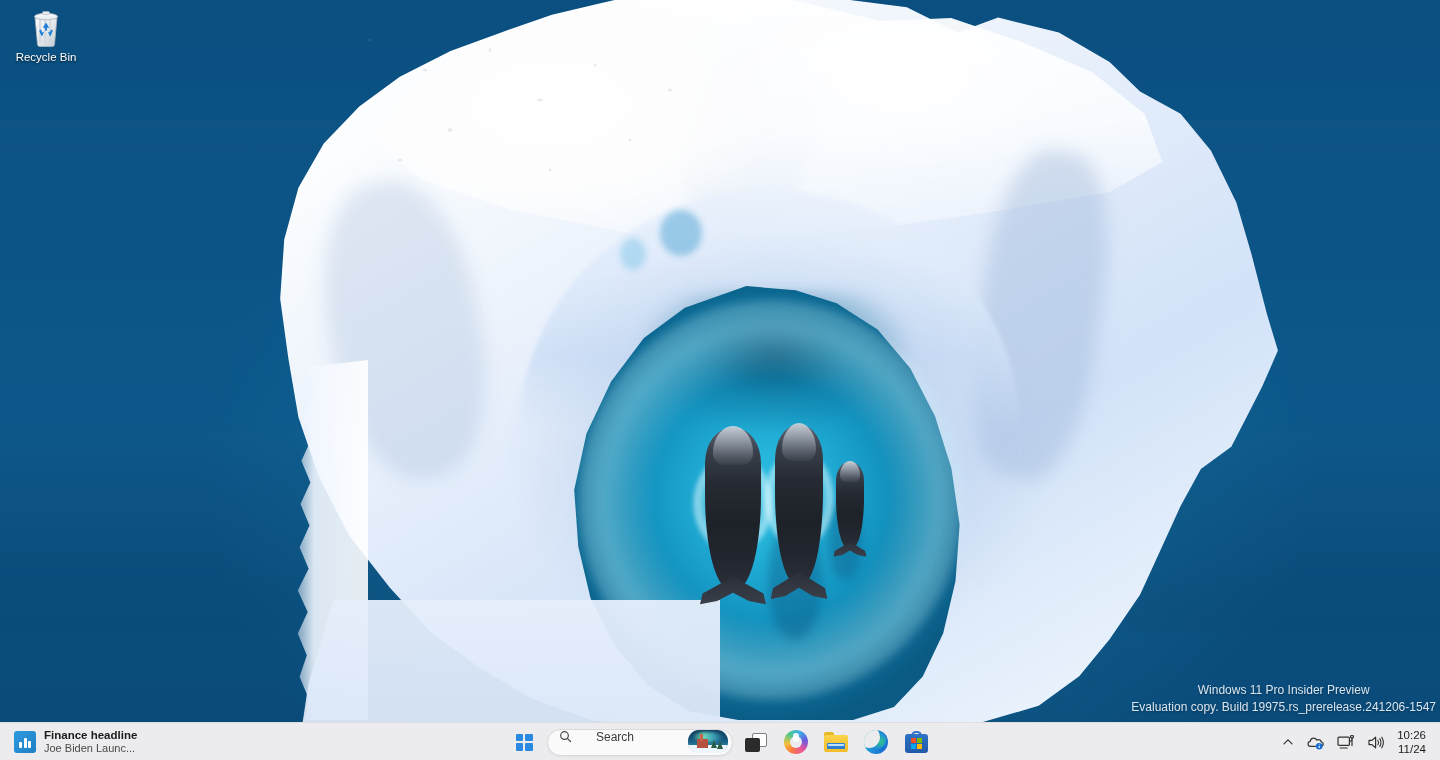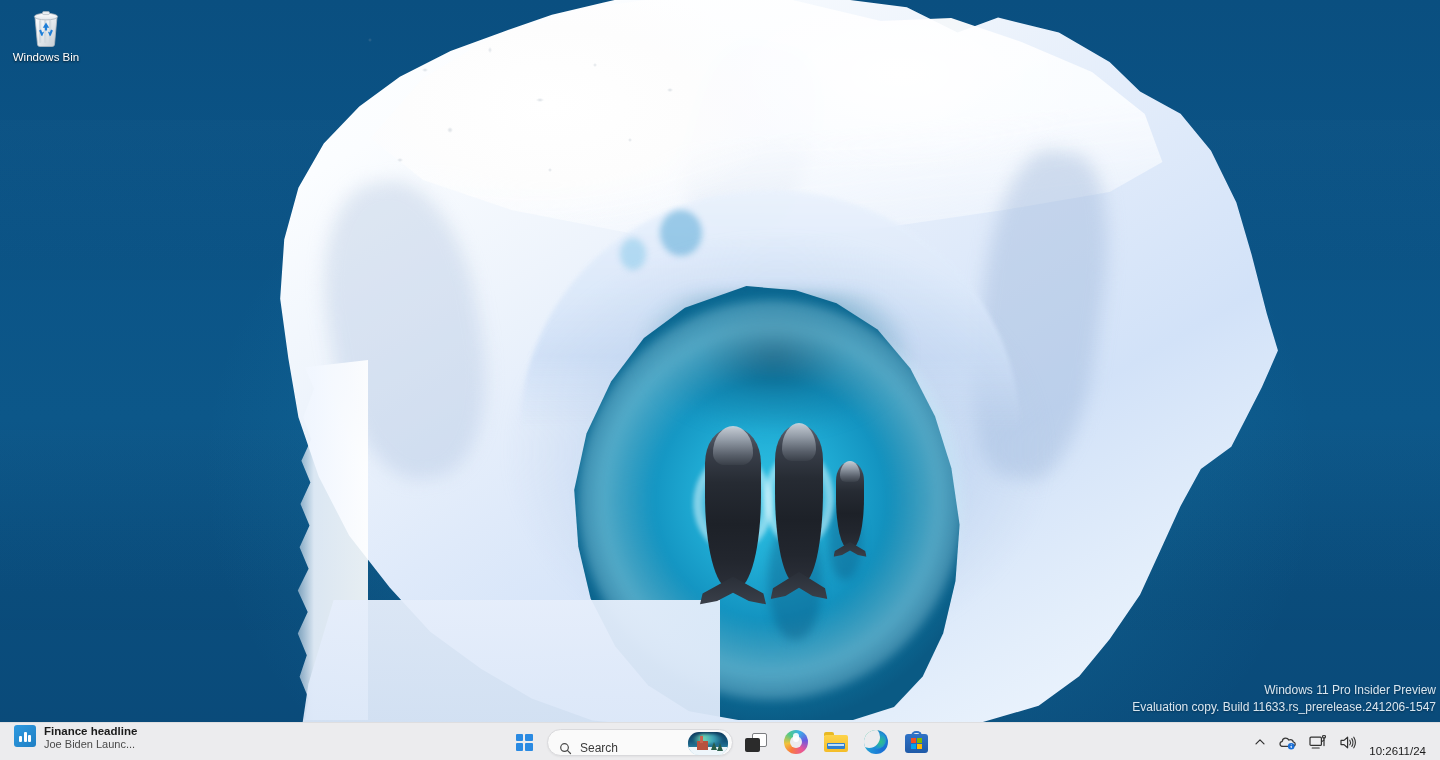--- a/index.html
+++ b/index.html
@@ -189,21 +189,21 @@
   
   #taskbar{
     position:absolute;left:0;bottom:0;width:1440px;height:38px;
     background:#ececee;
     border-top:1px solid #dedee0;
     display:flex;align-items:center;
   }
   
   #widgets{
     position:absolute;left:6px;top:2px;height:34px;
-    display:flex;align-items:flex-start;gap:8px;padding:0 8px;border-radius:6px;
+    display:flex;align-items:center;gap:8px;padding:0 8px;border-radius:6px;
     cursor:default;
   }
   .widget-icon{
     width:22px;height:22px;border-radius:3px;
     background:linear-gradient(135deg,#2e9ae0 0%,#1f7fc4 100%);
     display:flex;align-items:flex-end;justify-content:center;gap:1.5px;padding-bottom:5px;
     position:relative;
   }
   .widget-icon i{display:block;width:3px;background:#fff;border-radius:1px;}
   .wb1{height:6px;} .wb2{height:10px;} .wb3{height:7px;}
@@ -222,22 +222,22 @@
     cursor:default;position:relative;
   }
 
   
   .start-logo{width:17px;height:17px;display:grid;grid-template-columns:1fr 1fr;grid-template-rows:1fr 1fr;gap:2px;}
   .start-logo span{background:#2a8ae2;border-radius:1px;}
 
   
   #search-pill{
     height:27px;width:186px;border-radius:14px;background:#fafafa;
-    border:1px solid #d9d9dc;display:flex;align-items:flex-end;
-    padding:0 4px 0 11px;gap:8px;cursor:text;
+    border:1px solid #d9d9dc;display:flex;align-items:flex-start;
+    padding:0 4px 0 11px;gap:24px;cursor:text;
     box-shadow:0 1px 2px rgba(0,0,0,.05);
   }
   #search-pill .srch-text{font-size:12px;color:#3b3b3b;flex:1;}
   #search-thumb{
     width:40px;height:23px;border-radius:11px;overflow:hidden;flex:none;
     background:linear-gradient(180deg,#0e3a5c 0%,#135479 40%,#2a7ea0 70%,#cfe9f2 100%);
     position:relative;
   }
   
   #search-thumb .aur{position:absolute;left:4px;top:2px;width:32px;height:10px;
@@ -292,29 +292,29 @@
 
   
   .indicator{position:absolute;left:50%;bottom:2px;transform:translateX(-50%);width:14px;height:2.5px;border-radius:2px;background:#6b6b6b;opacity:0;}
 
   
   #tray{
     position:absolute;right:0;top:0;height:38px;display:flex;align-items:center;gap:0;padding-right:4px;
   }
   .tray-btn{height:30px;display:flex;align-items:center;justify-content:center;padding:0 6px;border-radius:5px;cursor:default;}
   #clock{
-    display:flex;align-items:flex-end;justify-content:center;
+    display:flex;flex-direction:column;align-items:flex-end;justify-content:center;
     height:32px;padding:0 10px 0 6px;border-radius:5px;line-height:1.25;cursor:default;
   }
   #clock .t{font-size:11.5px;color:#1b1b1b;}
   #clock .d{font-size:11.5px;color:#1b1b1b;}
 
   
   #watermark{
-    position:absolute;right:4px;bottom:44px;text-align:right;
+    position:absolute;right:4px;bottom:44px;text-align:center;
     color:#d9e6f0;font-size:12px;line-height:17px;
     text-shadow:0 1px 2px rgba(0,0,0,.35);
     pointer-events:none;
   }
 </style>
 </head>
 <body>
 
 <div id="wallpaper">
   <div class="ocean-band ob1"></div>
@@ -380,26 +380,26 @@
       <rect x="23" y="14" width="2.3" height="23" rx="1" fill="#cfd7dd" opacity=".85"></rect>
       <ellipse cx="20" cy="10.6" rx="11.6" ry="3.3" fill="url(#lidG)" stroke="#a9b3bb" stroke-width="0.8"></ellipse>
       <rect x="16.5" y="5.6" width="7" height="3" rx="1.2" fill="#e9eef2" stroke="#a9b3bb" stroke-width="0.7"></rect>
       <g fill="#1e7fd8">
         <path d="M20 16.5 L23.2 21.8 L21.1 21.8 L21.1 24.4 L18.9 24.4 L18.9 21.8 L16.8 21.8 Z"></path>
         <path d="M15.2 29.4 L13.1 24.4 L15.0 23.6 L16.2 26.5 L18.1 25.6 L16.2 30.3 Z"></path>
         <path d="M24.8 29.4 L23.8 30.3 L21.9 25.6 L23.8 26.5 L25.0 23.6 L26.9 24.4 Z"></path>
       </g>
     </svg>
   </div>
-  <div class="rb-label">Windows Bin</div>
+  <div class="rb-label">Recycle Bin</div>
 </div>
 
 <div id="watermark">
   <div>Windows 11 Pro Insider Preview</div>
-  <div>Evaluation copy. Build 11633.rs_prerelease.241206-1547</div>
+  <div>Evaluation copy. Build 19975.rs_prerelease.241206-1547</div>
 </div>
 
 <div id="taskbar">
 
   <div id="widgets">
     <div class="widget-icon">
       <i class="wb1"></i>
         <i class="wb2"></i>
         <i class="wb3"></i>
     </div>

